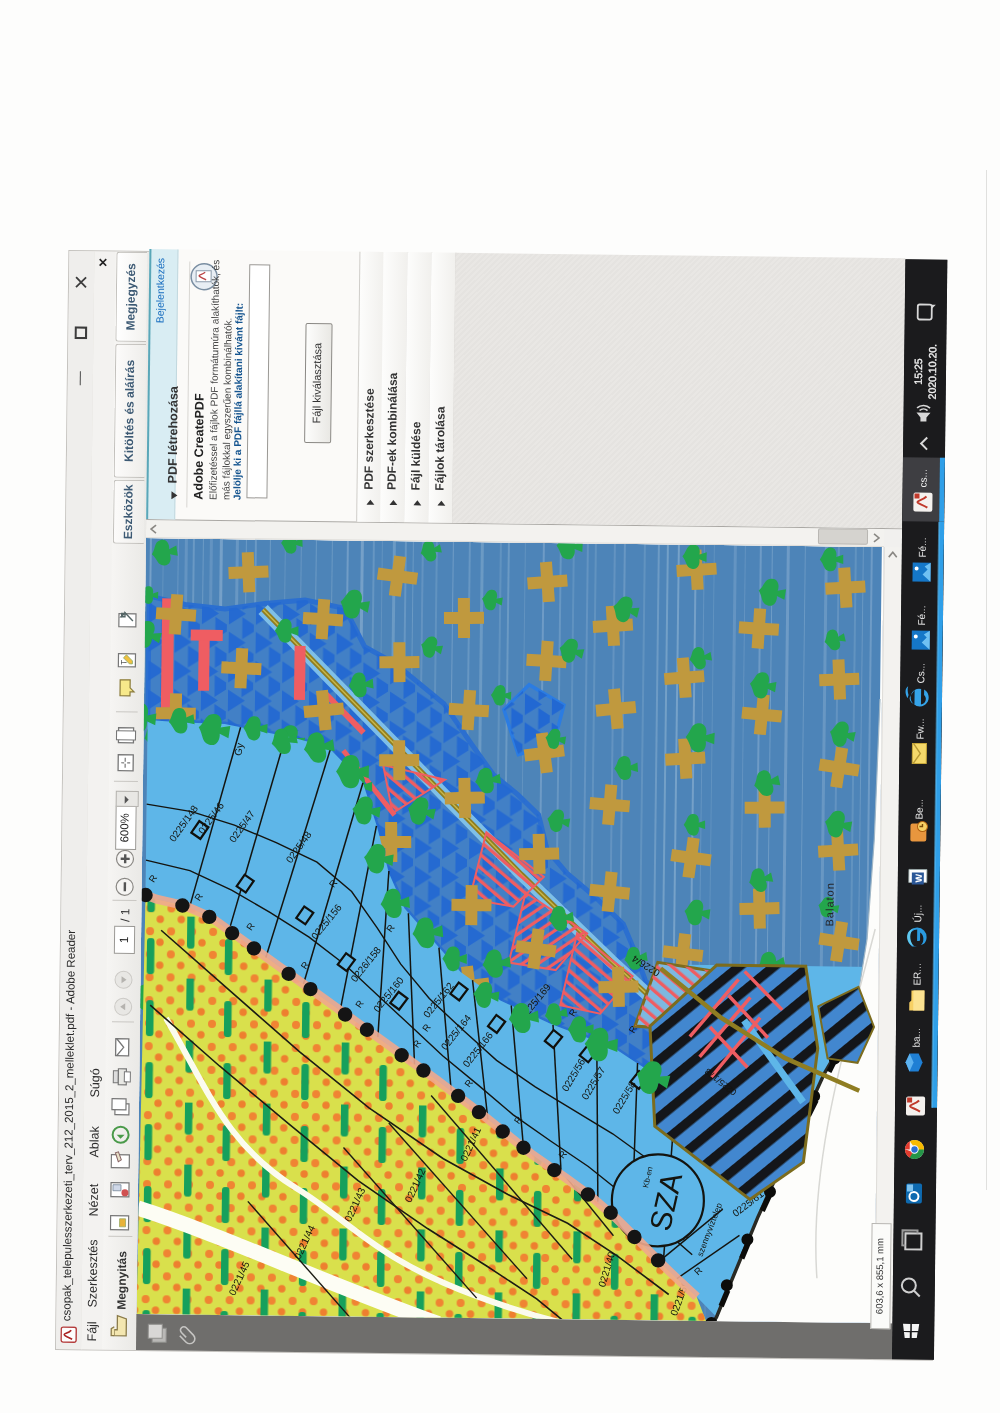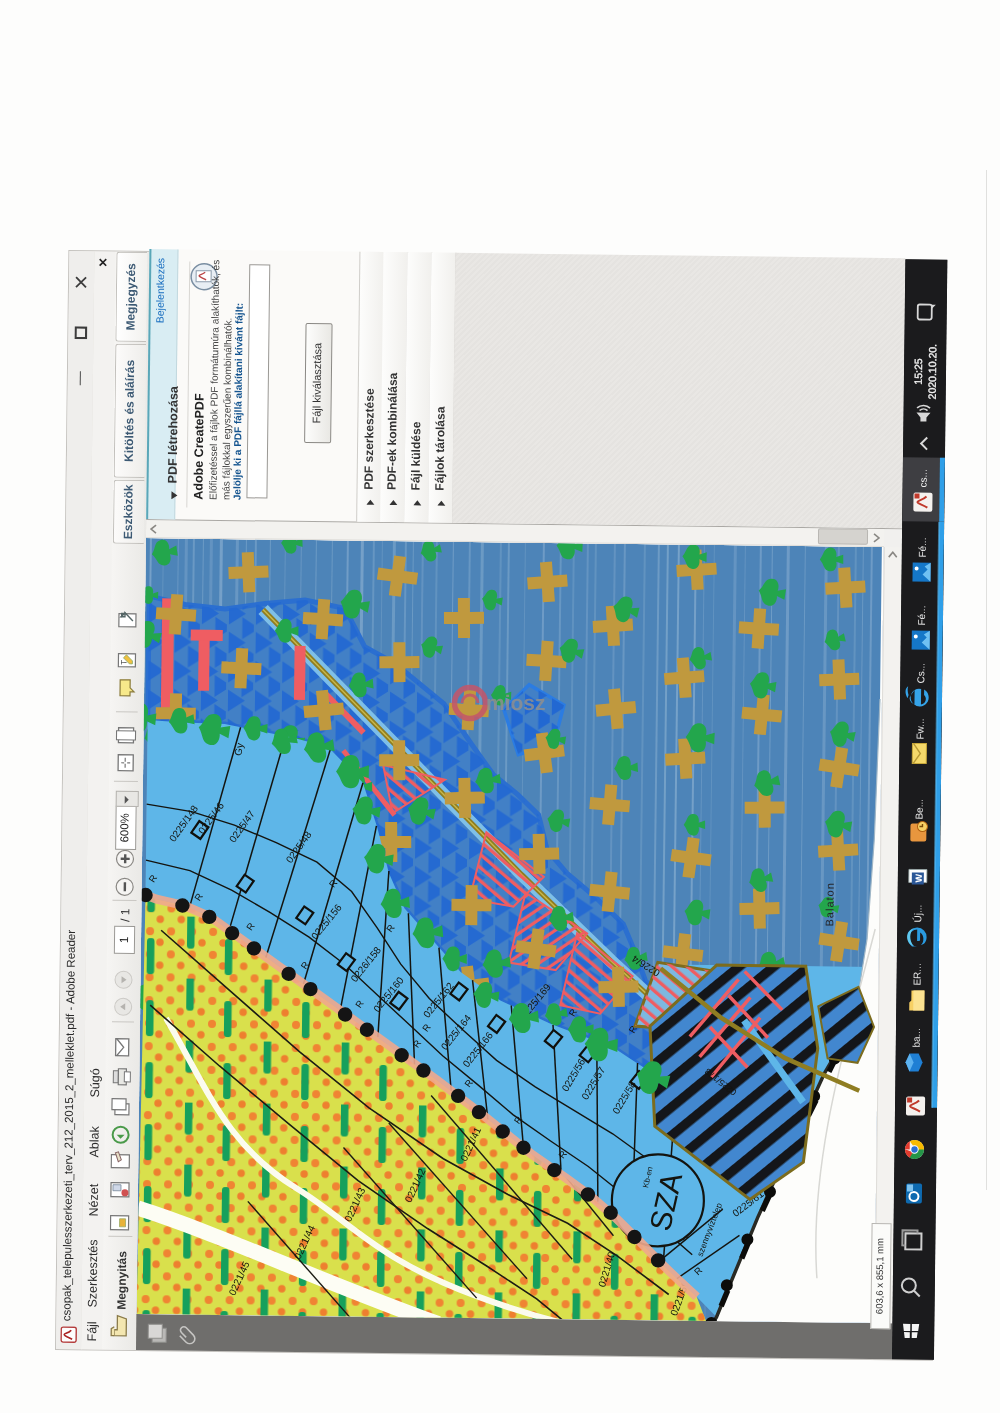--- a/index.html
+++ b/index.html
@@ -922,20 +922,13 @@
 <g transform="translate(1040,12)">
             <rect x="0" y="1" width="15" height="14" rx="2" fill="none" stroke="#d8d8d8" stroke-width="1.8"></rect>
             <path d="M11 15 l4 4 v-4 Z" fill="#d8d8d8"></path>
           </g>
 
 </svg>
 
     </div>
   </div>
 
-  <div class="abs" style="left:450px;top:683px;width:140px;height:42px;opacity:0.85;">
-    <svg width="140" height="42" viewBox="0 0 140 42">
-      <circle cx="20" cy="20" r="15.5" fill="none" stroke="#c4566a" stroke-width="5.5"></circle>
-      <path d="M12 20 a8 8 0 0 1 16 0" fill="none" stroke="#c4566a" stroke-width="3"></path>
-      <text x="36" y="27" font-size="21" font-weight="bold" fill="#8f8f8f" font-family="Liberation Sans">miosz</text>
-    </svg>
-  </div>
 </div>
 
 </body></html>

